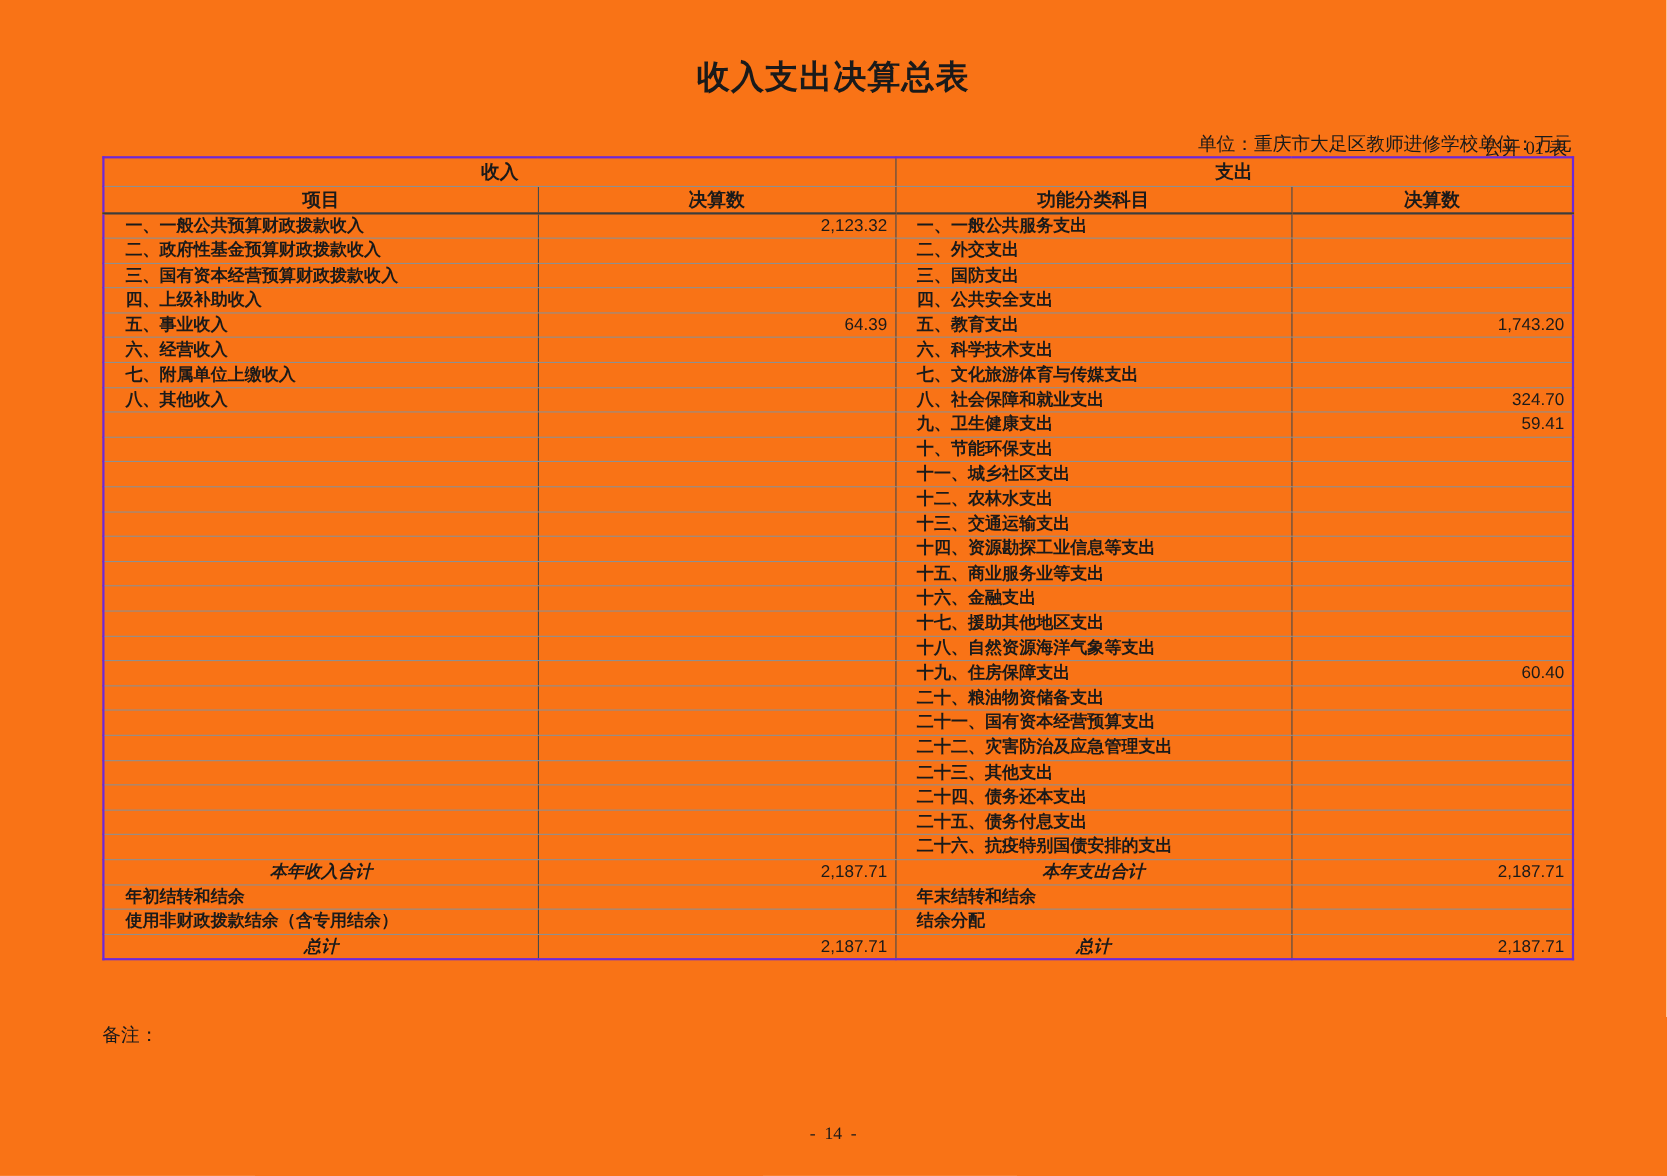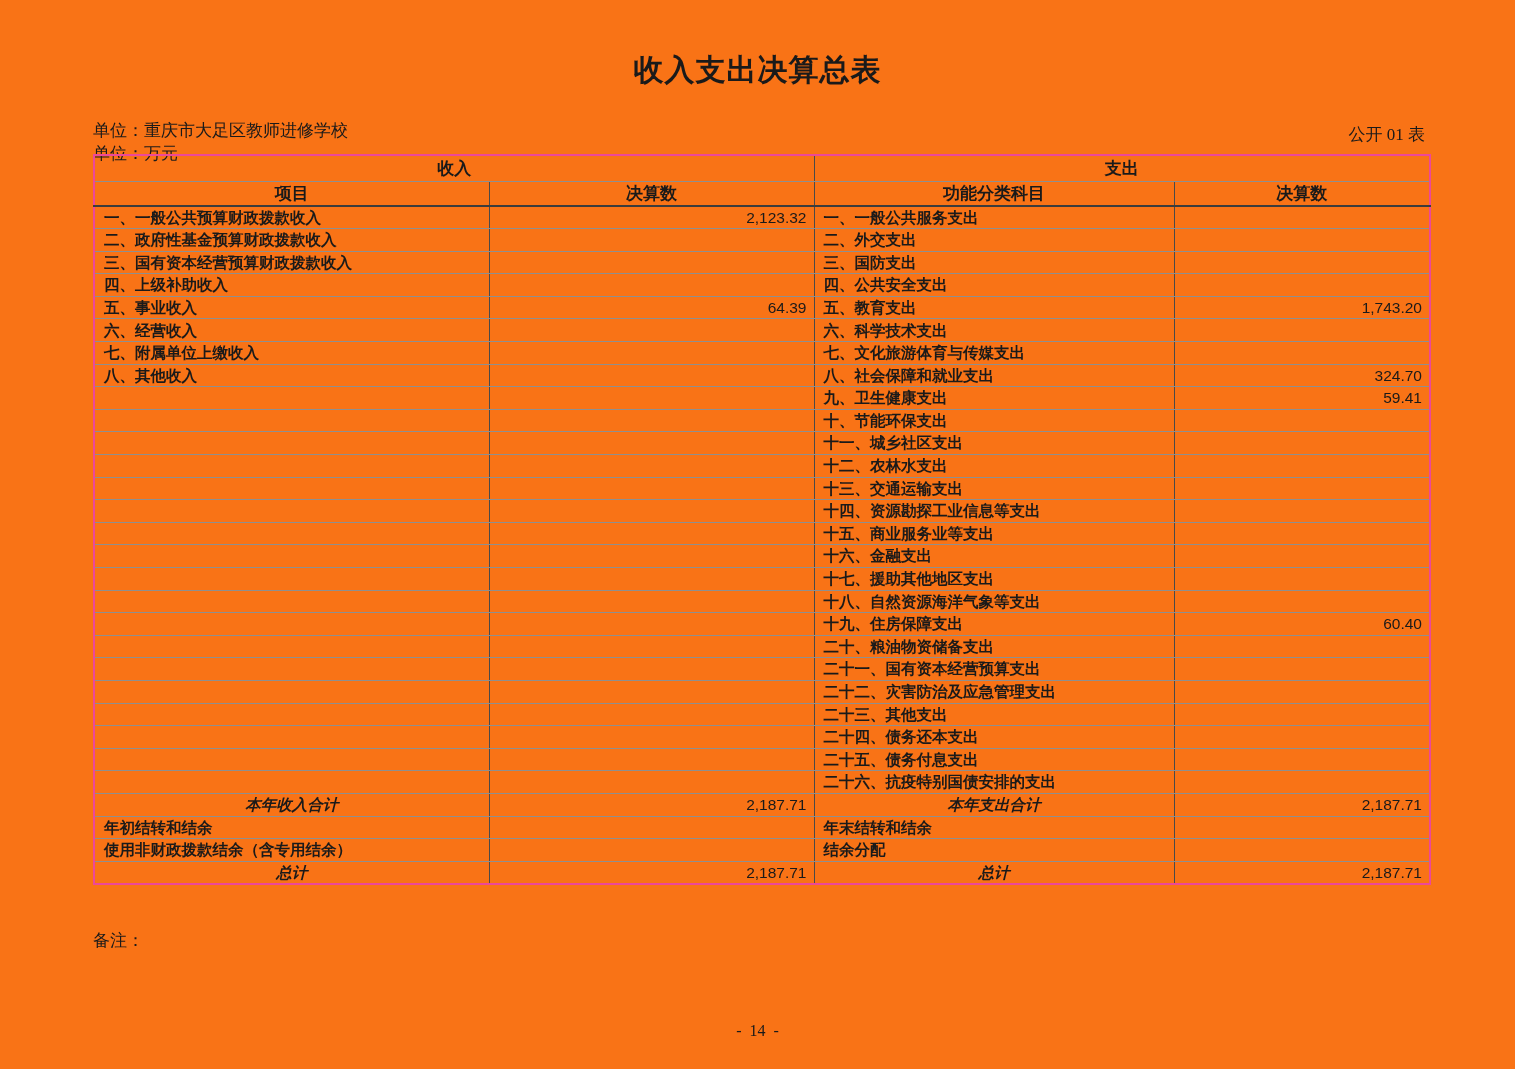--- a/index.html
+++ b/index.html
@@ -31,32 +31,30 @@
     margin-top: 36px;
   }
   .meta-row {
     position: absolute;
     top: 119px;
     left: 93px;
     width: 1336px;
     display: flex;
     justify-content: flex-end;
     font-size: 17px;
-    flex-direction: column;
   }
   table.budget-table {
     position: absolute;
     top: 142px;
     left: 93px;
     width: 1336px;
     border-collapse: collapse;
     table-layout: fixed;
     font-family: "Liberation Sans", sans-serif;
-    border: 2px solid #ec4899;
-    margin-top: 12px;
+    border: 2px solid #6d28d9;
   }
   .budget-table th, .budget-table td {
     border-left: 1px solid #4a4a4a;
     border-right: 1px solid #4a4a4a;
     border-top: 1px solid #8f8f8f;
     border-bottom: 1px solid #8f8f8f;
     overflow: hidden;
     white-space: nowrap;
     vertical-align: middle;
     padding: 0;
@@ -68,21 +66,21 @@
     text-align: center;
   }
   .budget-table tr.h2 th {
     height: 25px;
     font-size: 17px;
     font-weight: bold;
     text-align: center;
     border-bottom: 2px solid #3c3c3c;
   }
   .budget-table tbody td { height: 22.6px; font-size: 15.5px; line-height: 1; }
-  .budget-table td.item  { text-align: left;  padding-left: 9px;  font-weight: bold; }
+  .budget-table td.item  { text-align: left;  padding-left: 19px;  font-weight: bold; }
   .budget-table td.value { text-align: right; padding-right: 7px; font-weight: normal; }
   .budget-table tr.center td.item { text-align: center; padding-left: 0; font-style: italic; }
   .notes {
     position: absolute;
     top: 928px;
     left: 93px;
     font-size: 17px;
     display: flex;
     line-height: 1.55;
   }

